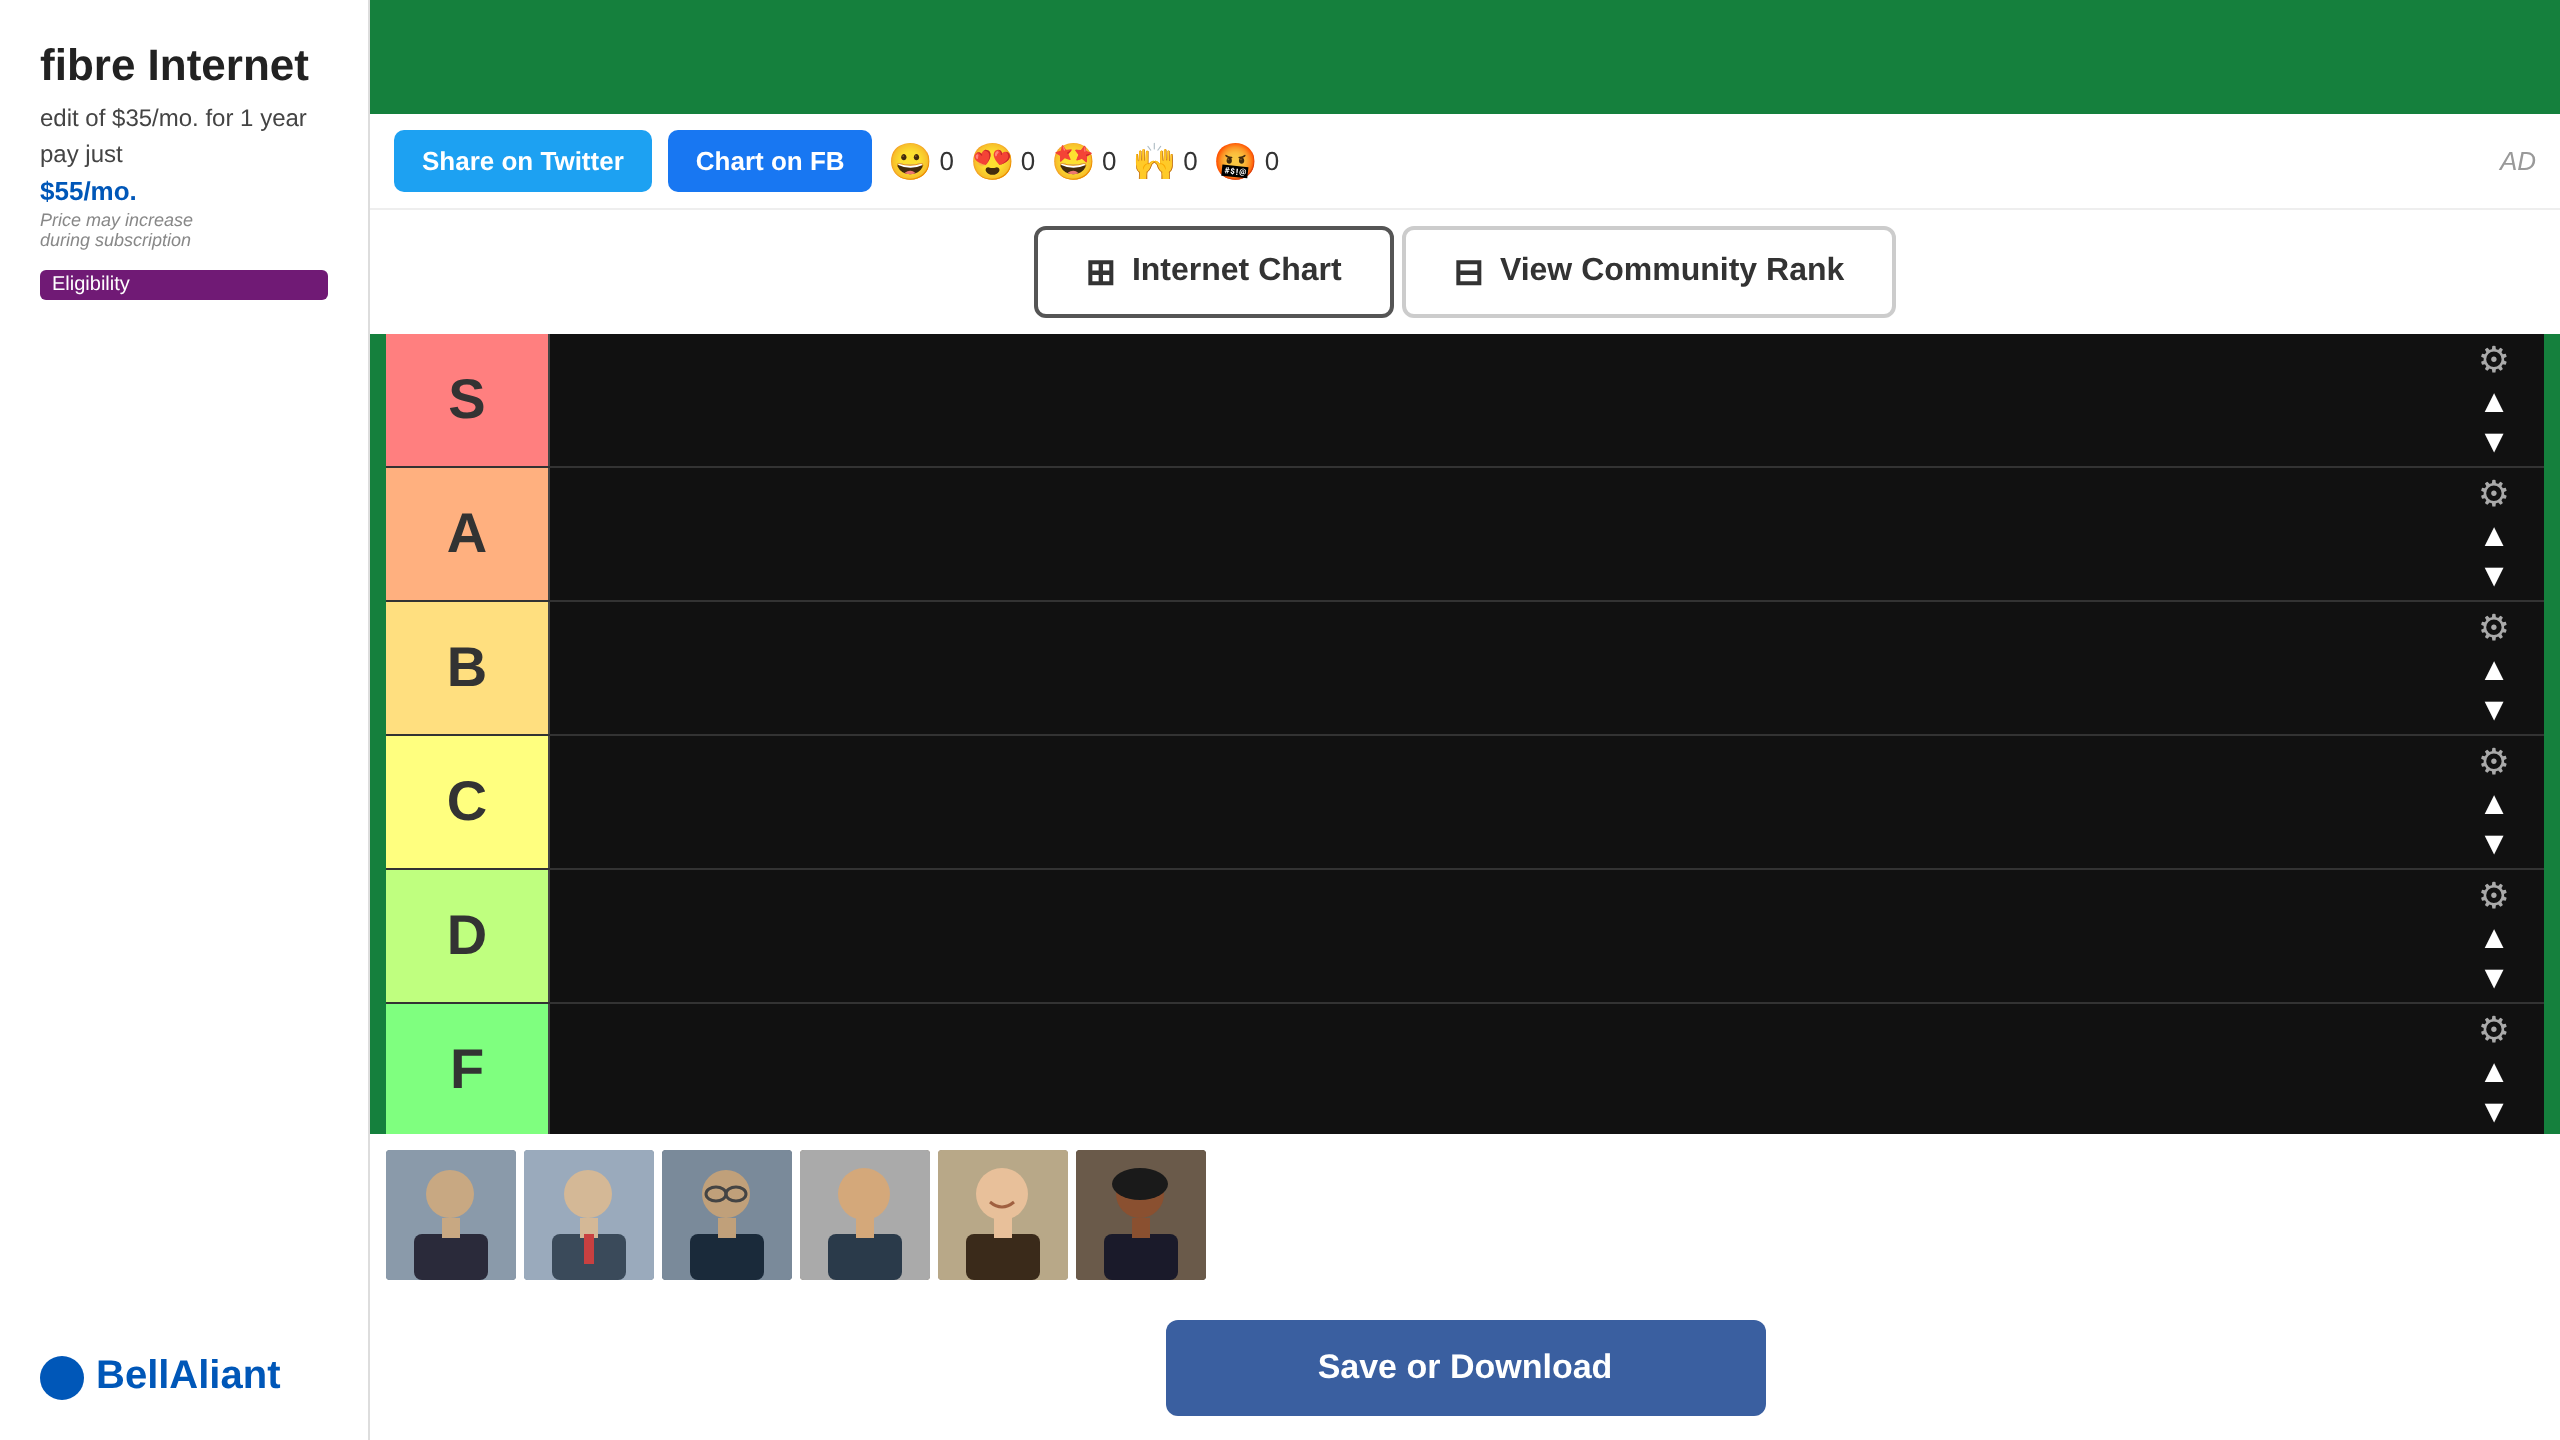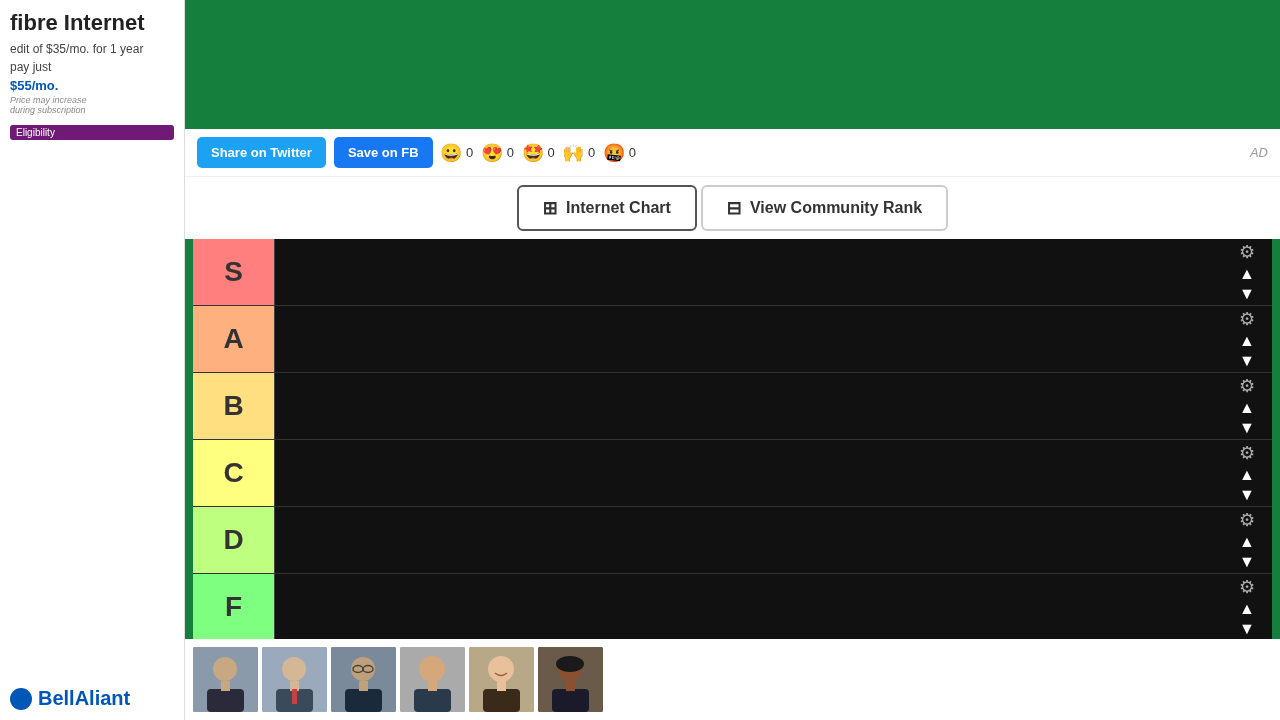--- a/index.html
+++ b/index.html
@@ -11,21 +11,21 @@
       overflow: hidden;
       display: flex;
       flex-direction: row;
     }
 
     
     .left-panel {
       width: 185px;
       min-width: 185px;
       background: white;
-      padding: 10px;
+      padding: 20px;
       display: flex;
       flex-direction: column;
       justify-content: flex-start;
       border-right: 1px solid #ddd;
     }
     .ad-title {
       font-size: 22px;
       font-weight: bold;
       color: #222;
       line-height: 1.2;
@@ -280,21 +280,21 @@
   <div class="bell-aliant-logo">
     <div class="bell-circle"></div>
     <div class="bell-text">BellAliant</div>
   </div>
 </div>
 
 <div class="main-content">
 
   <div class="top-bar">
     <button class="share-btn share-twitter">Share on Twitter</button>
-    <button class="share-btn share-fb">Save on FB</button>
+    <button class="share-btn share-fb">Chart on FB</button>
 
     <div class="reaction-item">
       <span class="reaction-emoji">😀</span>
       <span>0</span>
     </div>
     <div class="reaction-item">
       <span class="reaction-emoji">😍</span>
       <span>0</span>
     </div>
     <div class="reaction-item">
@@ -443,14 +443,17 @@
       <svg class="person-svg" viewBox="0 0 65 65">
         <rect width="65" height="65" fill="#6a5a4a"></rect>
         <circle cx="32" cy="22" r="12" fill="#8a5030"></circle>
         <rect x="14" y="42" width="37" height="23" rx="4" fill="#1a1a2a"></rect>
         <rect x="28" y="34" width="9" height="10" fill="#8a5030"></rect>
         <ellipse cx="32" cy="17" rx="14" ry="8" fill="#1a1a1a"></ellipse>
       </svg>
     </div>
   </div>
 
+  <div class="save-section">
+    <button class="save-btn">Save or Download</button>
+  </div>
 
 </div>
 
 </body></html>

